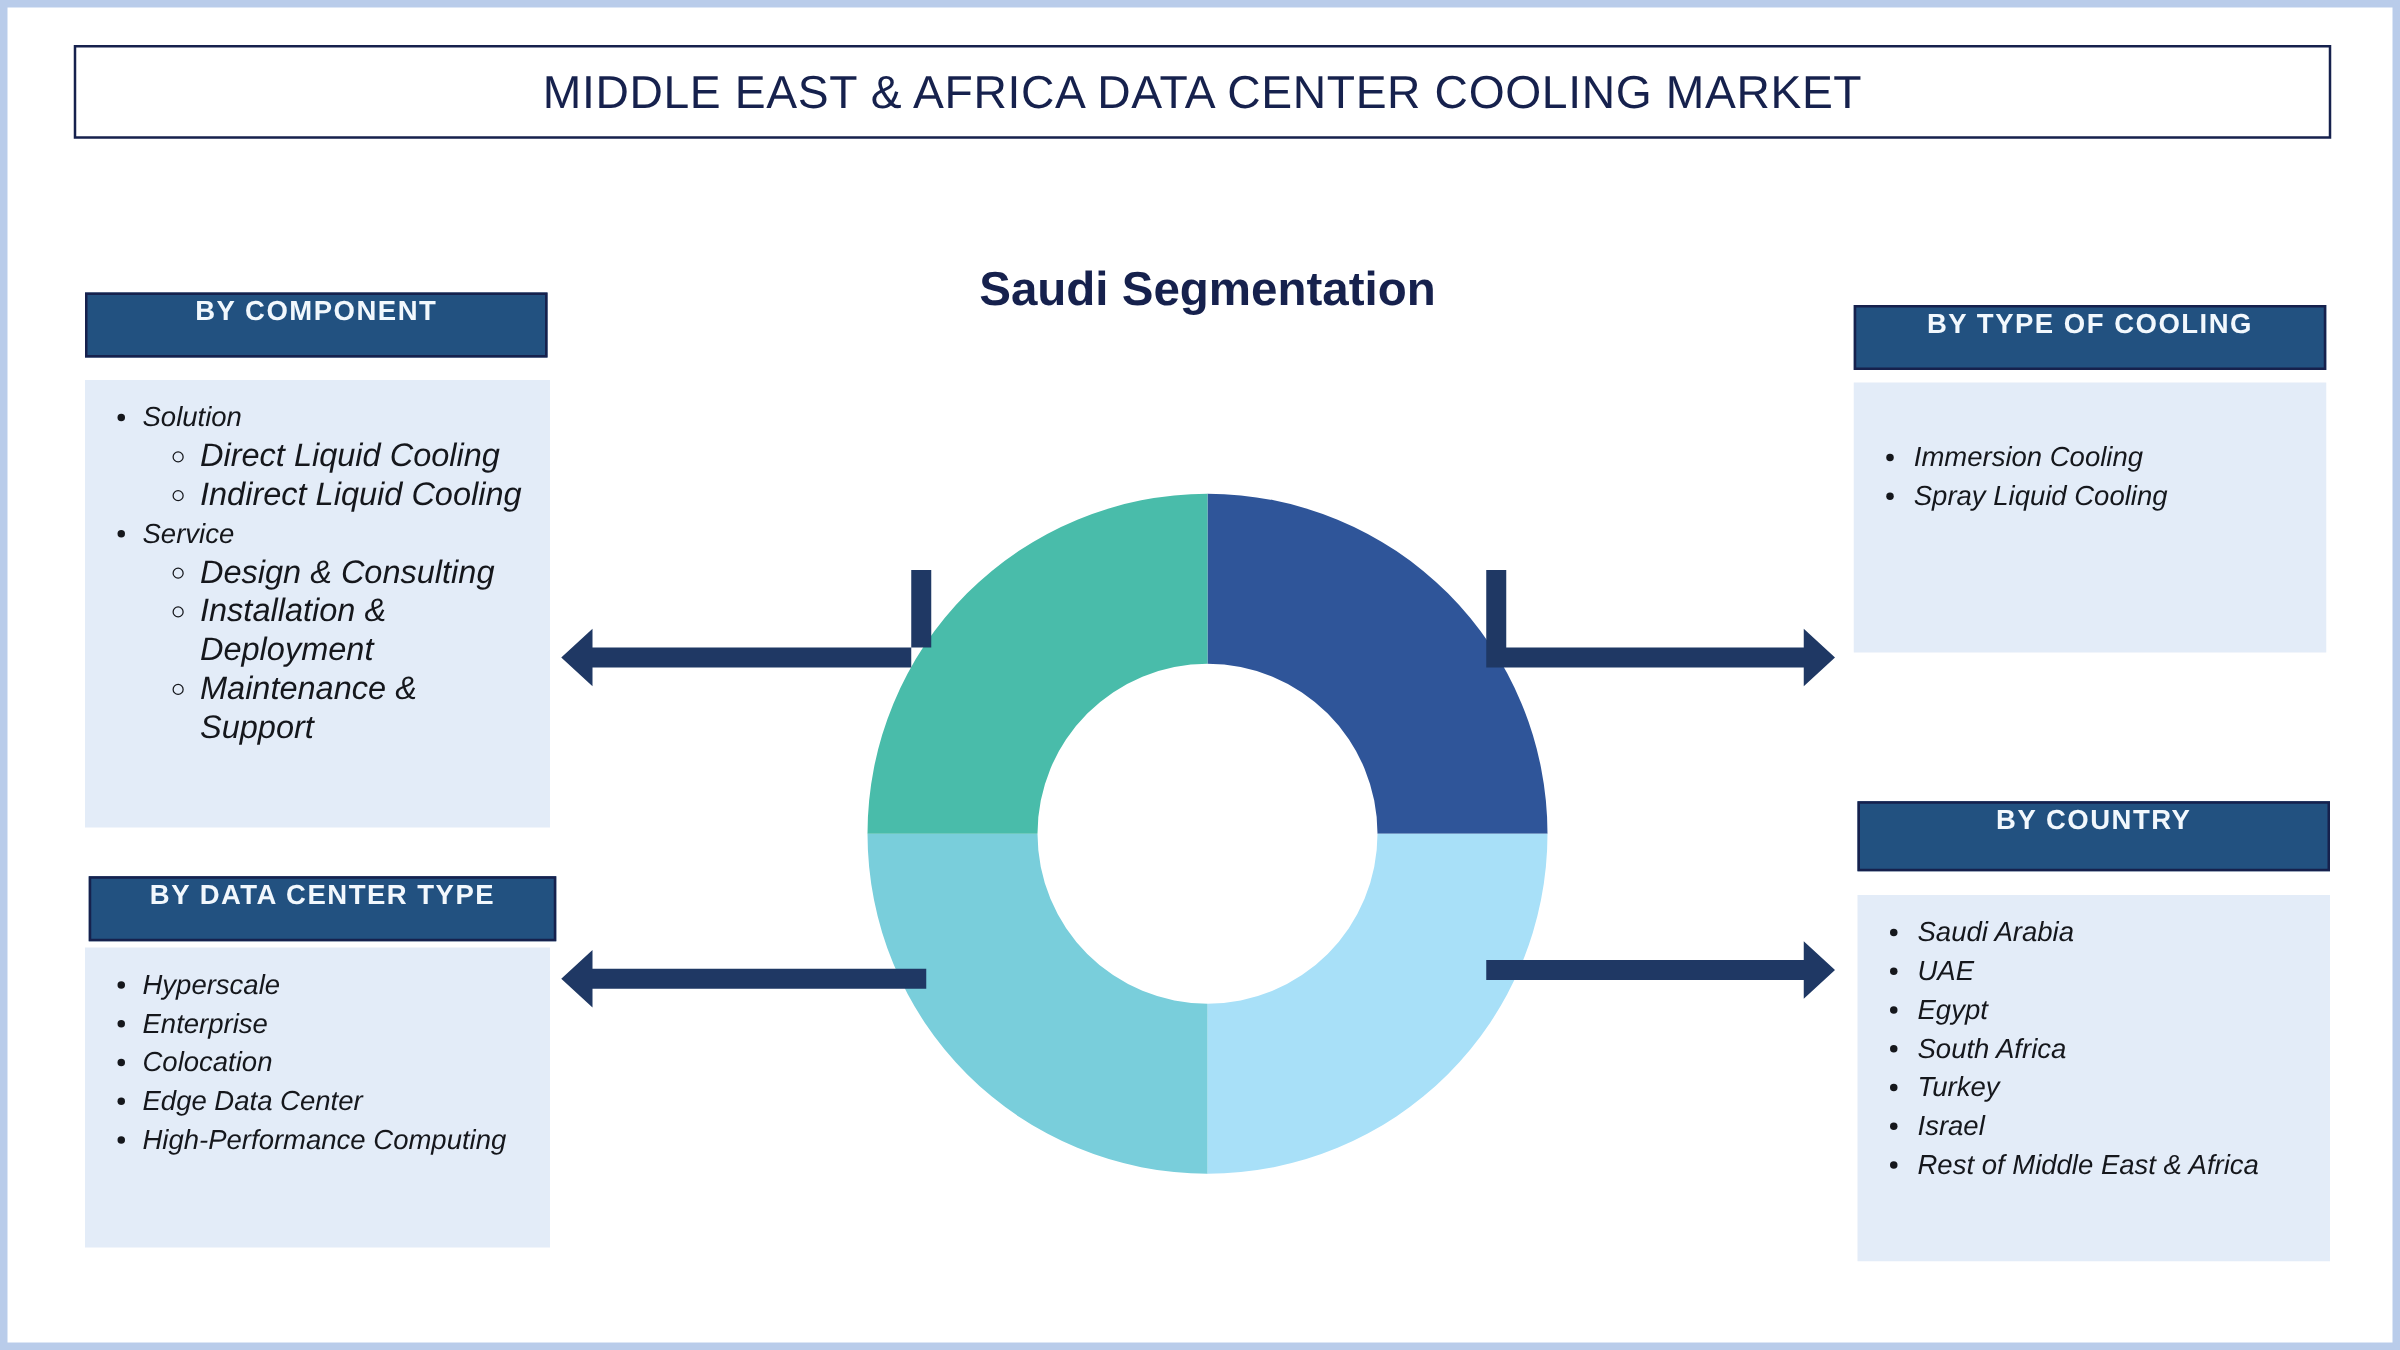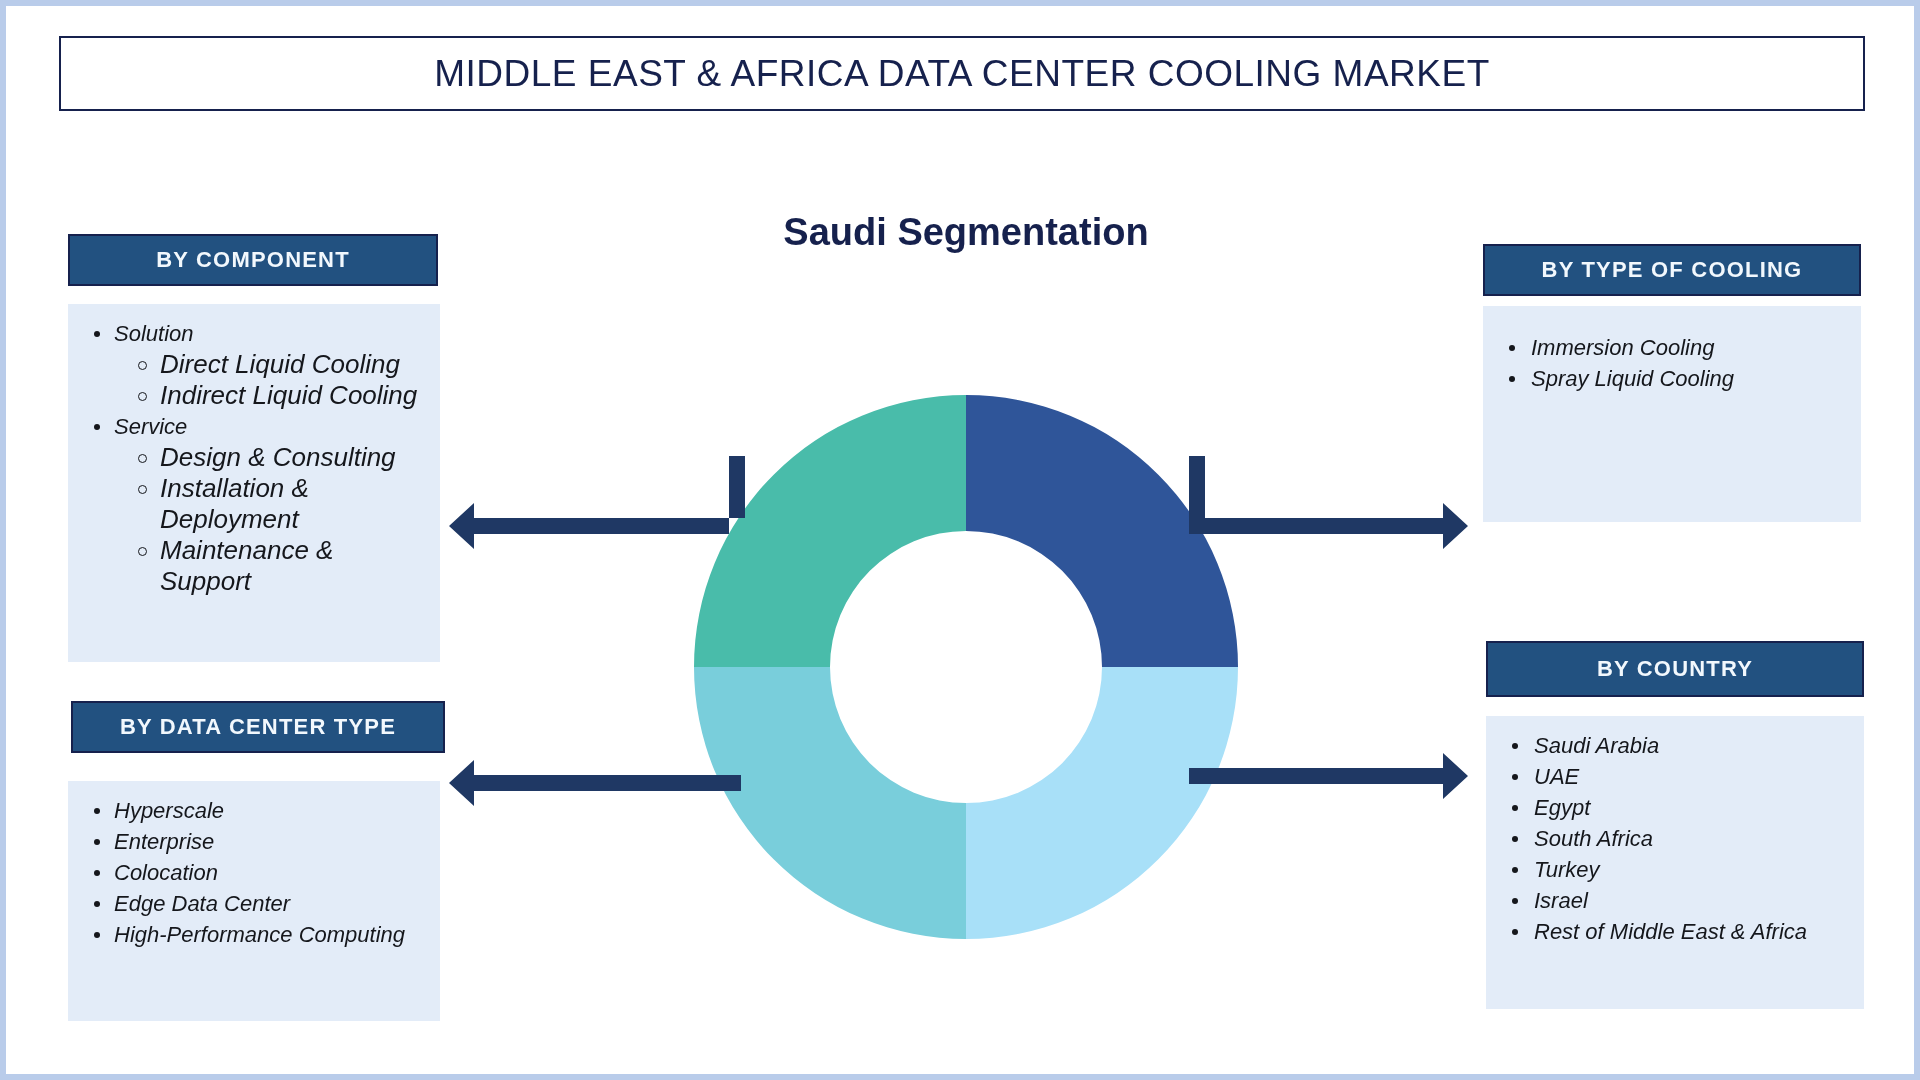--- a/index.html
+++ b/index.html
@@ -49,37 +49,36 @@
   
   .chip {
     position: absolute;
     background: #225180;
     border: 2px solid #16214d;
     color: #f2f8fd;
     font-size: 22px;
     font-weight: bold;
     letter-spacing: 1.2px;
     display: flex;
-    align-items: center;
     justify-content: center;
     text-align: center;
   }
   .chip-component     { left: 62px;  top: 228px; width: 370px; height: 52px; }
   .chip-dctype        { left: 65px;  top: 695px; width: 374px; height: 52px; }
   .chip-cooling       { left: 1477px; top: 238px; width: 378px; height: 52px; }
   .chip-country       { left: 1480px; top: 635px; width: 378px; height: 56px; }
 
   
   .panel {
     position: absolute;
     background: #e3ecf8;
     padding: 14px 18px 14px 12px;
   }
   .panel-component { left: 62px;  top: 298px; width: 372px; height: 358px; }
-  .panel-dctype    { left: 62px;  top: 775px; width: 372px; height: 240px; }
+  .panel-dctype    { left: 62px;  top: 752px; width: 372px; height: 240px; }
   .panel-cooling   { left: 1477px; top: 300px; width: 378px; height: 216px; }
   .panel-country   { left: 1480px; top: 710px; width: 378px; height: 293px; }
 
   ul.lvl1 { list-style: none; }
   ul.lvl1 > li.bullet {
     position: relative;
     padding-left: 34px;
     font-style: italic;
     font-size: 22px;
     line-height: 31px;
@@ -185,21 +184,21 @@
       <li class="bullet">Enterprise</li>
       <li class="bullet">Colocation</li>
       <li class="bullet">Edge Data Center</li>
       <li class="bullet">High-Performance Computing</li>
     </ul>
   </div>
 
   <div class="chip chip-cooling">
     <span>BY TYPE OF COOLING</span>
   </div>
-  <div class="panel panel-cooling" style="padding-top:26px;">
+  <div class="panel panel-cooling" style="padding-top:44px;">
     <ul class="lvl1">
       <li class="bullet">Immersion Cooling</li>
       <li class="bullet">Spray Liquid Cooling</li>
     </ul>
   </div>
 
   <div class="chip chip-country">
     <span>BY COUNTRY</span>
   </div>
   <div class="panel panel-country">

